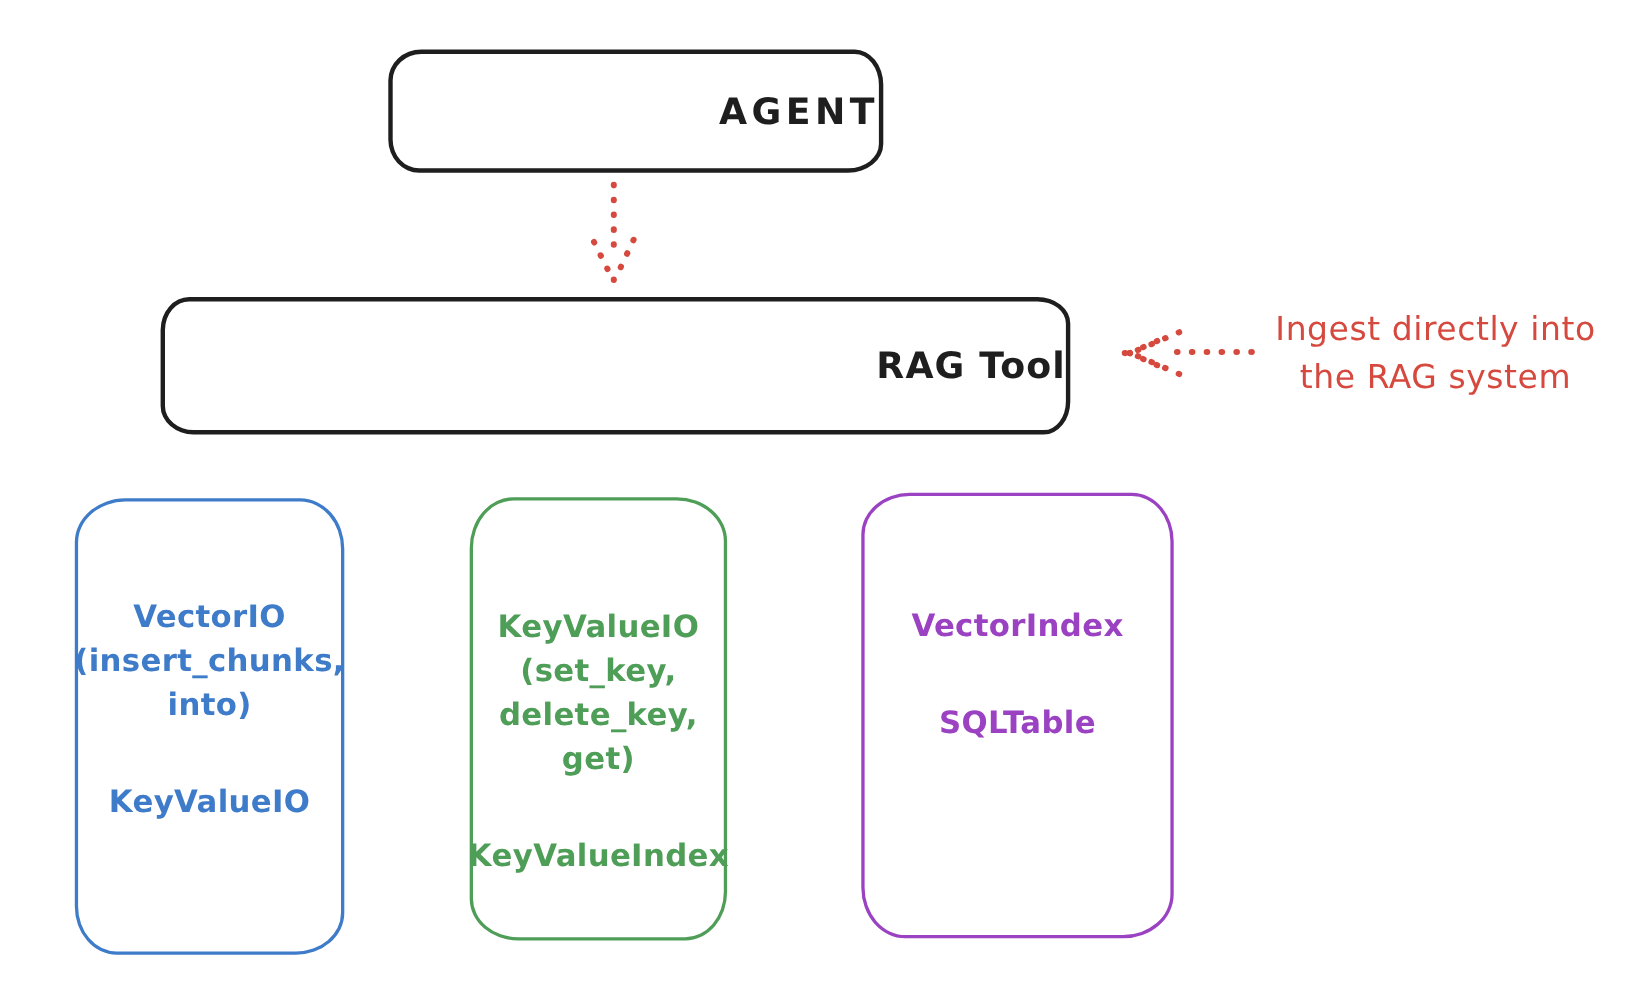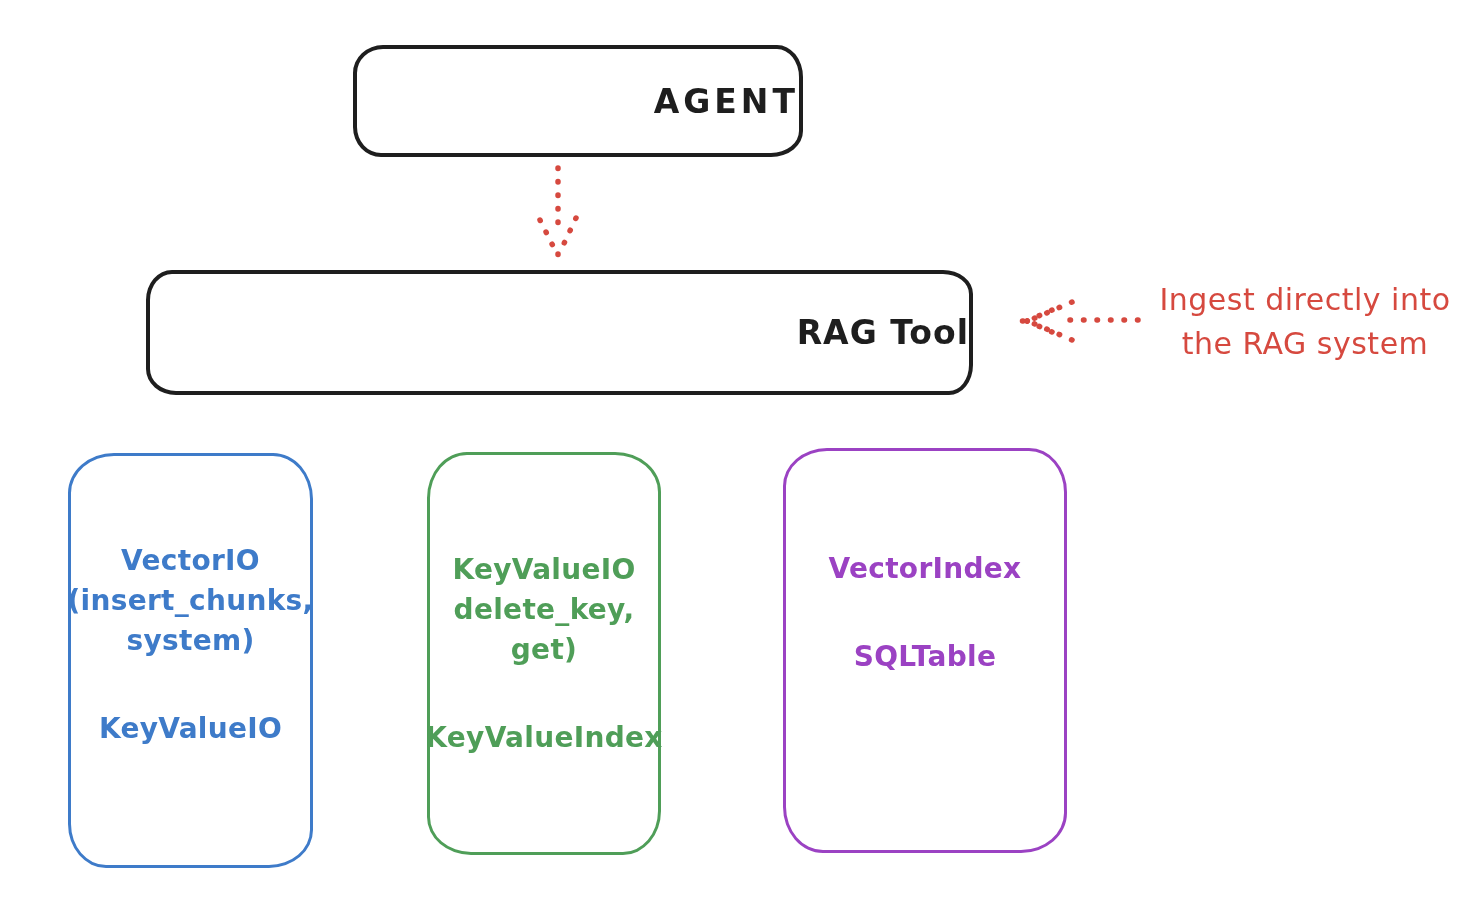--- a/index.html
+++ b/index.html
@@ -115,26 +115,27 @@
   </svg>
 
   <div class="annotation" style="color: rgb(214, 73, 63);">
     <div>Ingest directly into</div>
     <div>the RAG system</div>
   </div>
 
   <div class="node node-backend node-vector" style="color: rgb(62, 123, 201);">
     <div>VectorIO</div>
     <div>(insert_chunks,</div>
-    <div>system)</div>
+    <div>into)</div>
     <div class="index-label">KeyValueIO</div>
   </div>
 
   <div class="node node-backend node-keyvalue" style="color: rgb(79, 158, 88);">
     <div>KeyValueIO</div>
+    <div>(set_key,</div>
     <div>delete_key, get)</div>
     <div class="index-label">KeyValueIndex</div>
   </div>
 
   <div class="node node-backend node-relational" style="color: rgb(155, 66, 195);">
     <div>VectorIndex</div>
     <div class="index-label">SQLTable</div>
   </div>
 
 </div>

